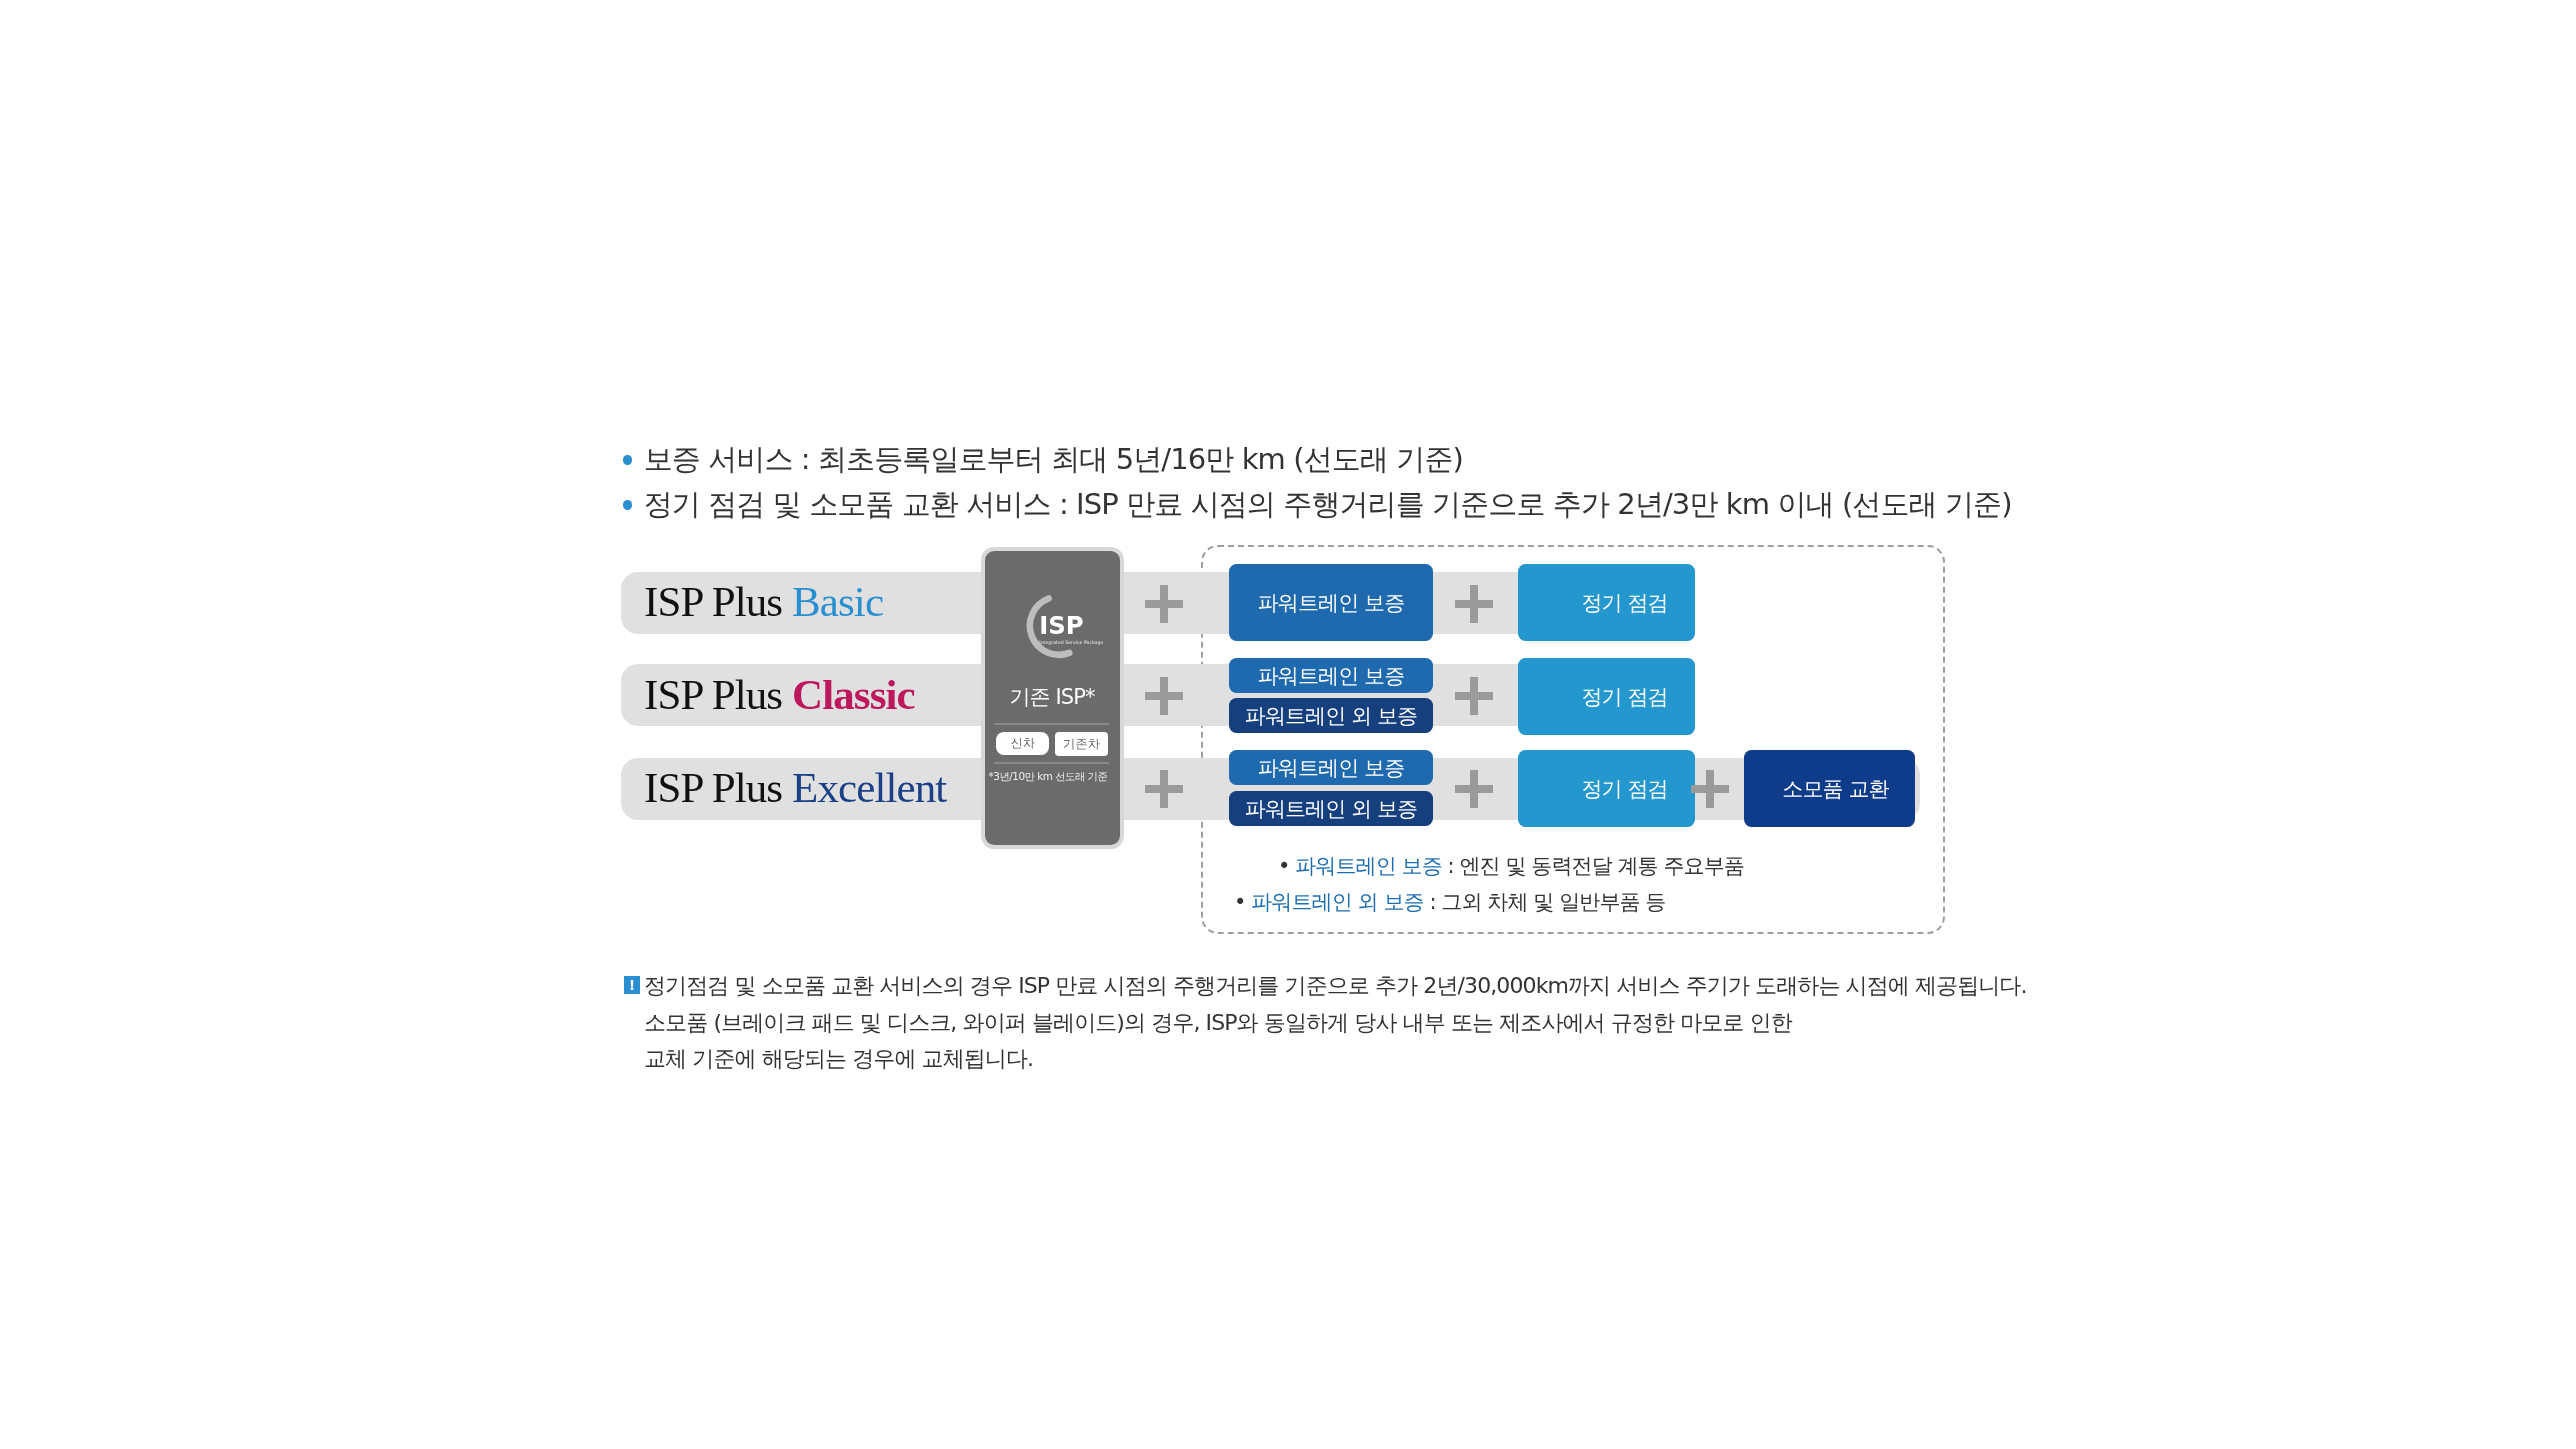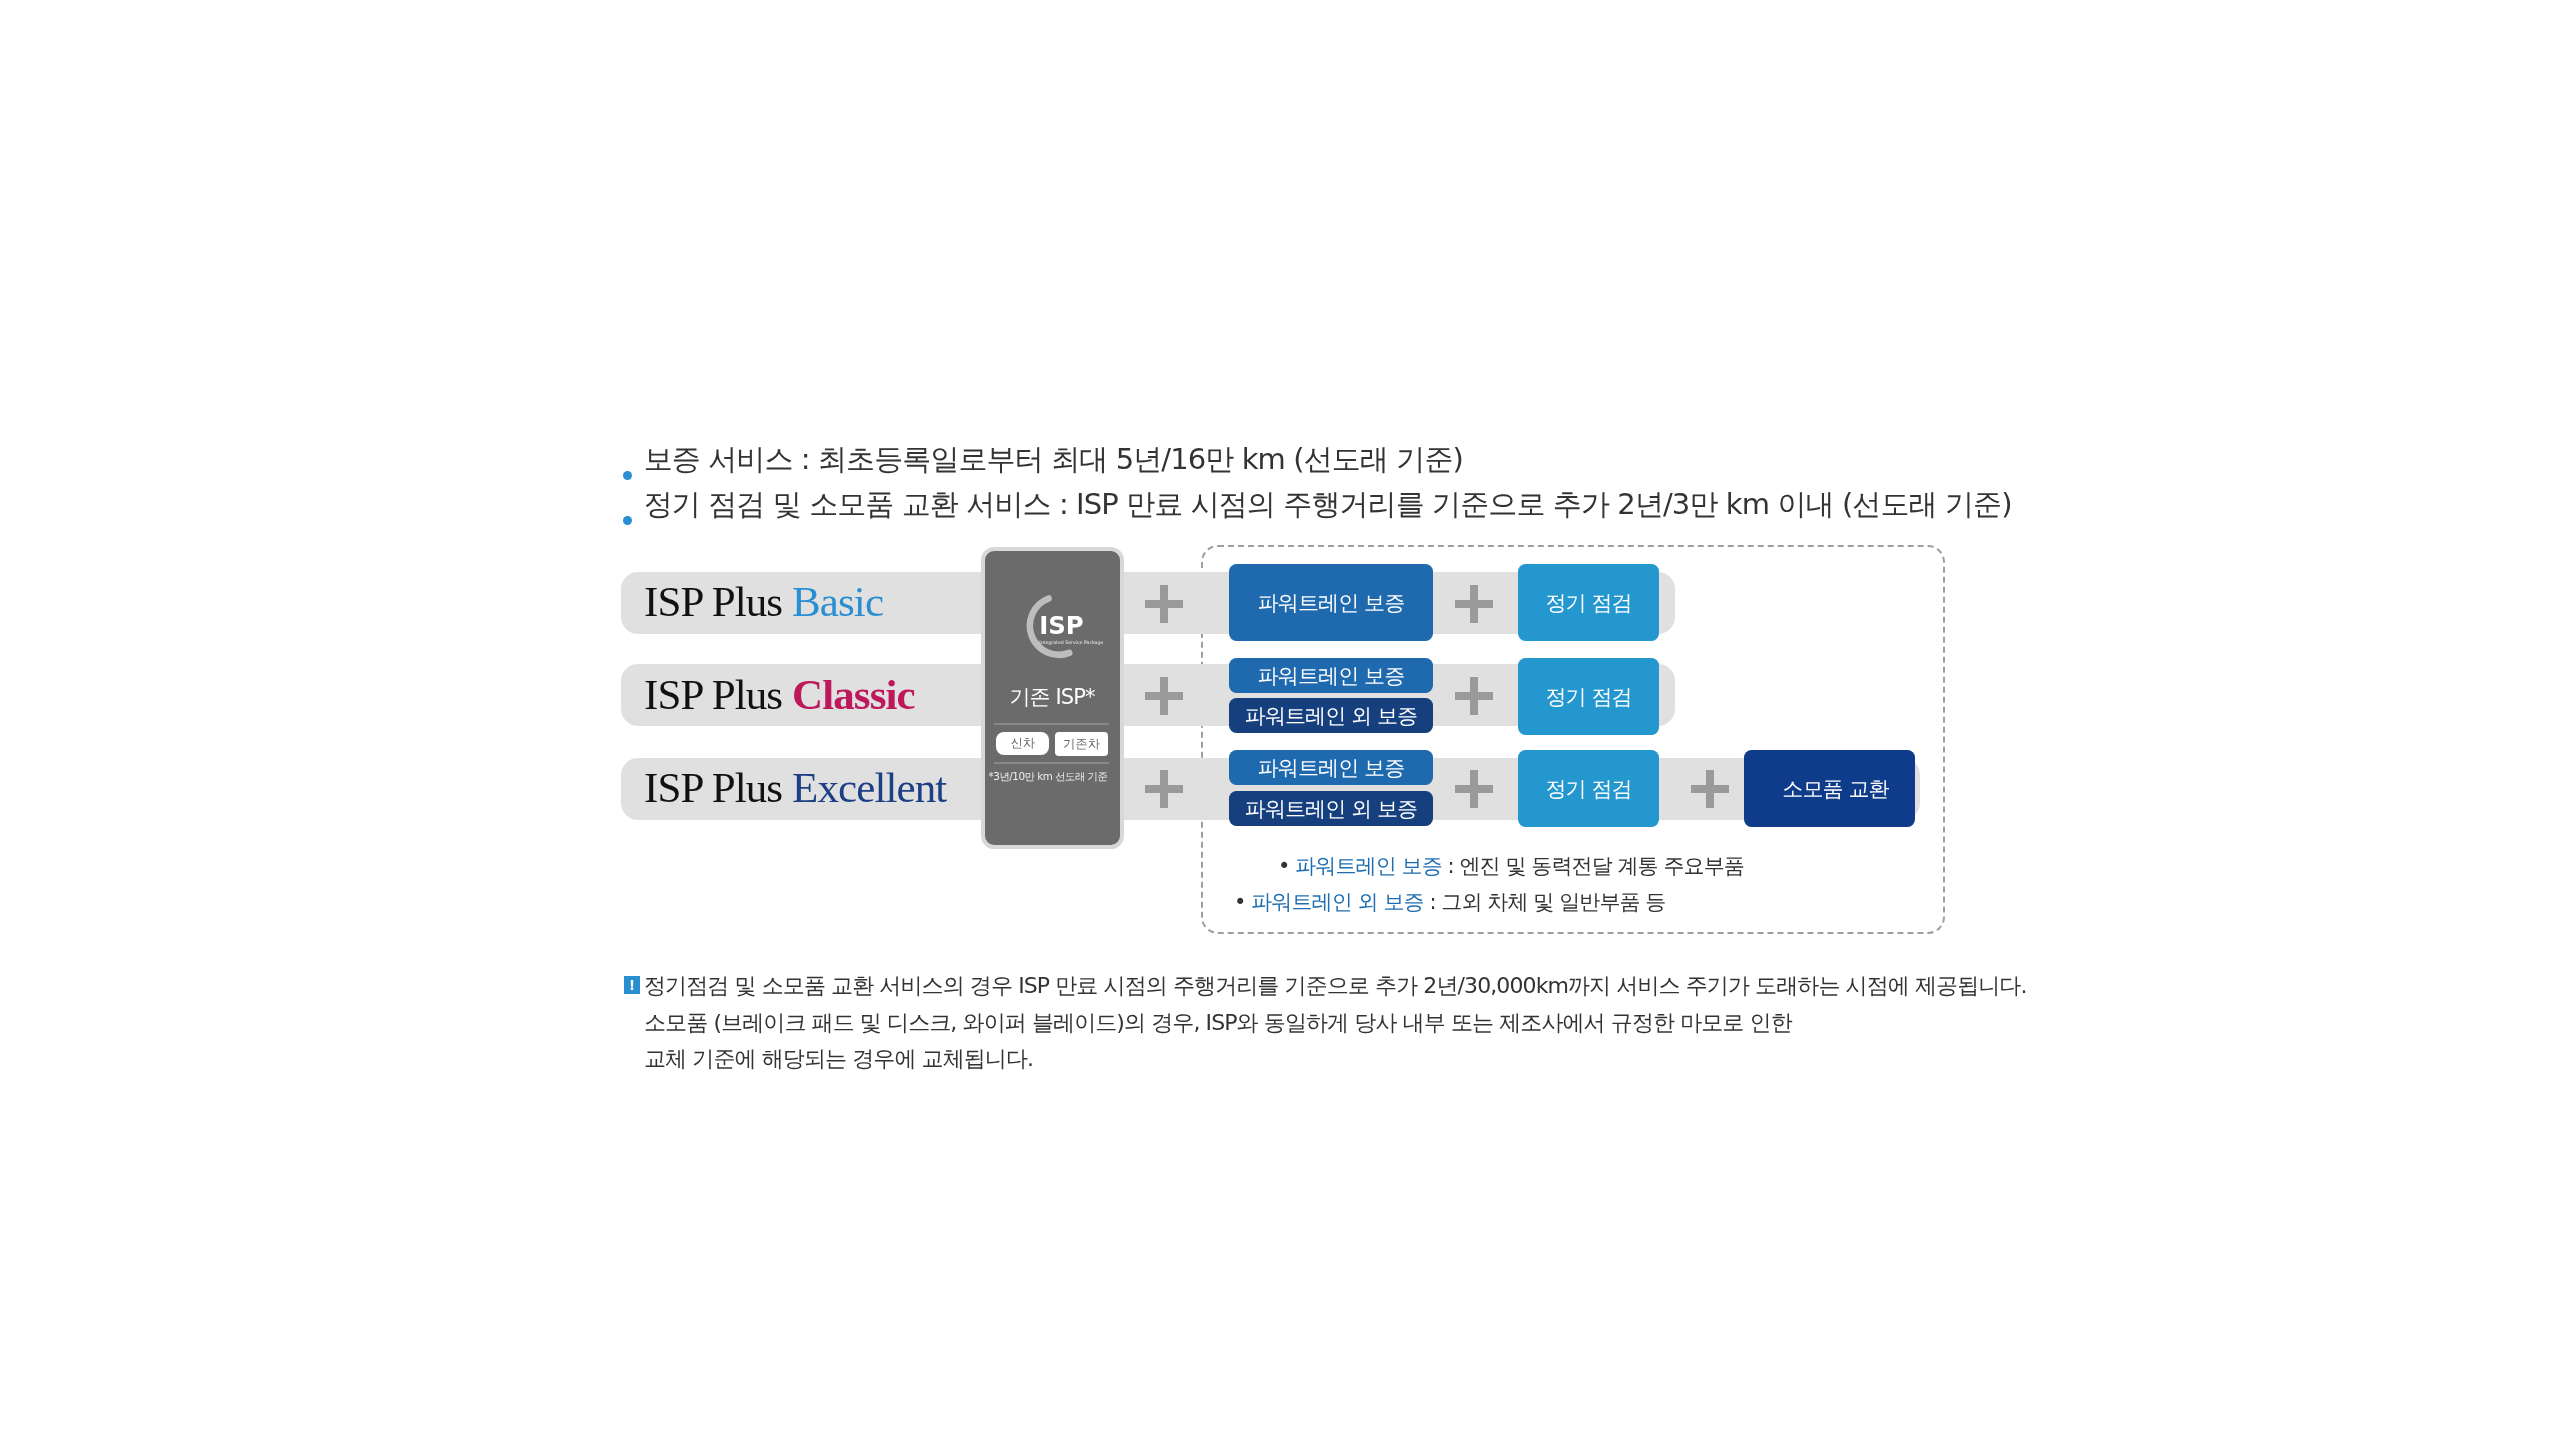--- a/index.html
+++ b/index.html
@@ -1,31 +1,31 @@
 <!DOCTYPE html>
 <html style="font-size:15px"><head>
 <meta charset="utf-8">
 <style>
   html, body { margin:0; padding:0; background:#ffffff; }
   body { width:2576px; height:1449px; position:relative; overflow:hidden;
          font-family:"DejaVu Sans", sans-serif; color:#333; }
   .abs { position:absolute; }
-  .bullet-line { position:absolute; left:623px; font-size:29px; color:#333; letter-spacing:-0.9px; white-space:nowrap; display:flex; align-items:flex-end; }
+  .bullet-line { position:absolute; left:623px; font-size:29px; color:#333; letter-spacing:-0.9px; white-space:nowrap; display:flex; align-items:center; }
   .dot { width:9.4px; height:9.4px; border-radius:50%; background:#2a8fd0; display:inline-block; margin-right:11.3px; }
   .bar { position:absolute; left:621px; height:62px; background:#e0e0e0; border-radius:17px; }
   .plan-label { position:absolute; left:644px; font-family:"Liberation Serif", "DejaVu Serif", serif; font-size:43px; color:#111; white-space:nowrap; letter-spacing:-0.9px; }
   .card { position:absolute; left:981px; top:547px; width:143px; height:302px; background:#6b6b6b; border-radius:13.2px; border:4.7px solid #d8d8d8; box-sizing:border-box; }
   .plus { position:absolute; width:38px; height:38px; }
   .plus::before, .plus::after { content:""; position:absolute; background:#9a9a9a; }
   .plus::before { left:0; top:15px; width:38px; height:7.5px; }
   .plus::after { left:15px; top:0; width:7.5px; height:38px; }
   .box { position:absolute; color:#fff; font-size:21px; display:flex; align-items:center; justify-content:center; border-radius:7.5px; letter-spacing:-0.9px; white-space:nowrap; }
   .pt { background:#1f6aae; }
   .npt { background:#163f7e; }
-  .chk { background:#2497cf; }
+  .chk { background:#2497cf;padding-left:36px; }
   .cons { background:#0f3c8a; }
   .dashed { position:absolute; left:1201px; top:545px; width:744px; height:389px; border:2.8px dashed #9e9e9e; border-radius:17px; box-sizing:border-box; }
   .note { position:absolute; font-size:21px; color:#333; white-space:nowrap; letter-spacing:-0.9px; }
   .note .key { color:#1e6db0; }
   .foot { position:absolute; left:644px; font-size:22px; color:#333; white-space:nowrap; letter-spacing:-0.9px; }
 </style>
 </head>
 <body>
 
 <div class="bullet-line" style="top:440px;">

